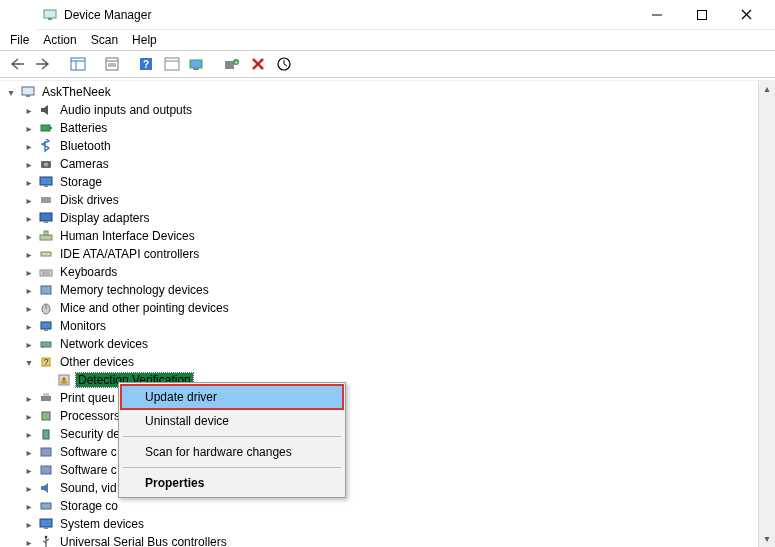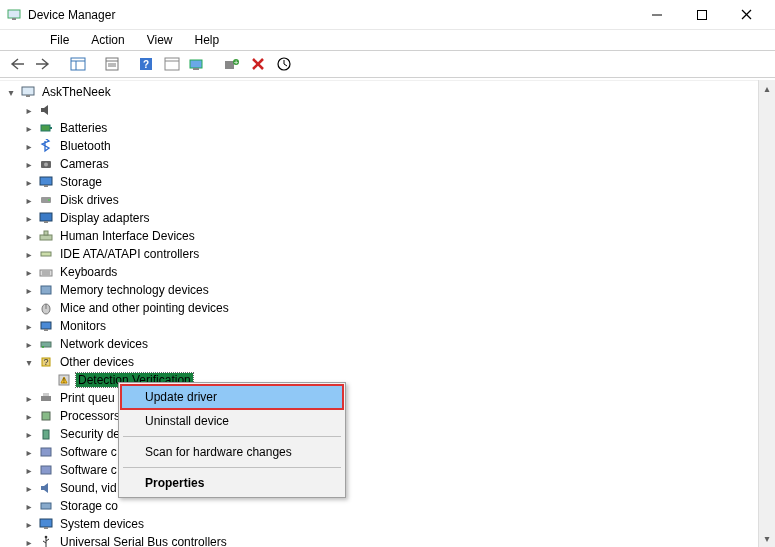--- a/index.html
+++ b/index.html
@@ -12,39 +12,39 @@
     height: 547px;
     overflow: hidden;
     position: relative;
   }
   .titlebar {
     height: 30px;
     display: flex;
     align-items: center;
     padding: 0 6px;
     border-bottom: 1px solid #e8e8e8;
+    margin-left: 36px;
   }
   .titlebar .title-icon {
     width: 16px; height: 16px; margin-right: 6px;
     display: inline-flex; align-items: center; justify-content: center;
   }
   .titlebar .title-text { flex: 0 0 auto; }
   .titlebar .spacer { flex: 1; }
   .win-btn {
     width: 45px; height: 28px;
     display: flex; align-items: center; justify-content: center;
     font-size: 14px;
   }
   .menubar {
     height: 20px;
     display: flex;
     align-items: center;
     padding: 0 6px;
-    gap: 14px;
-    margin-left: 40px;
+    gap: 6px;
   }
   .menuitem { padding: 1px 4px; }
   .toolbar {
     height: 28px;
     display: flex;
     align-items: center;
     padding: 2px 6px;
     gap: 2px;
     border-top: 1px solid #d0d0d0;
     border-bottom: 1px solid #d0d0d0;
@@ -154,21 +154,21 @@
     <svg width="11" height="11">
         <line x1="1" y1="1" x2="10" y2="10" stroke="#000" stroke-width="1.2"></line>
         <line x1="10" y1="1" x2="1" y2="10" stroke="#000" stroke-width="1.2"></line>
       </svg>
   </div>
 </div>
 
 <div class="menubar">
   <span class="menuitem">File</span>
   <span class="menuitem">Action</span>
-  <span class="menuitem">View</span>
+  <span class="menuitem">Scan</span>
   <span class="menuitem">Help</span>
 </div>
 
 <div class="toolbar">
   <div class="tb-btn">
     <svg width="16" height="14">
         <path d="M8 2 L2 7 L8 12 M2 7 H14" stroke="#555" fill="none" stroke-width="1.4"></path>
       </svg>
   </div>
   <div class="tb-btn">
@@ -249,20 +249,21 @@
       <span class="label">AskTheNeek</span>
     </div>
 
     <div class="node indent-1">
       <span class="expander">▸</span>
       <span class="icon">
           <svg width="14" height="14">
             <path d="M2 5h3l4-3v10l-4-3H2z" fill="#555"></path>
           </svg>
         </span>
+      <span class="label">Audio inputs and outputs</span>
     </div>
     <div class="node indent-1">
       <span class="expander">▸</span>
       <span class="icon">
           <svg width="14" height="14">
             <rect x="2" y="4" width="9" height="6" fill="#4a9c4a" stroke="#276"></rect>
             <rect x="11" y="6" width="2" height="2" fill="#276"></rect>
           </svg>
         </span>
       <span class="label">Batteries</span>

